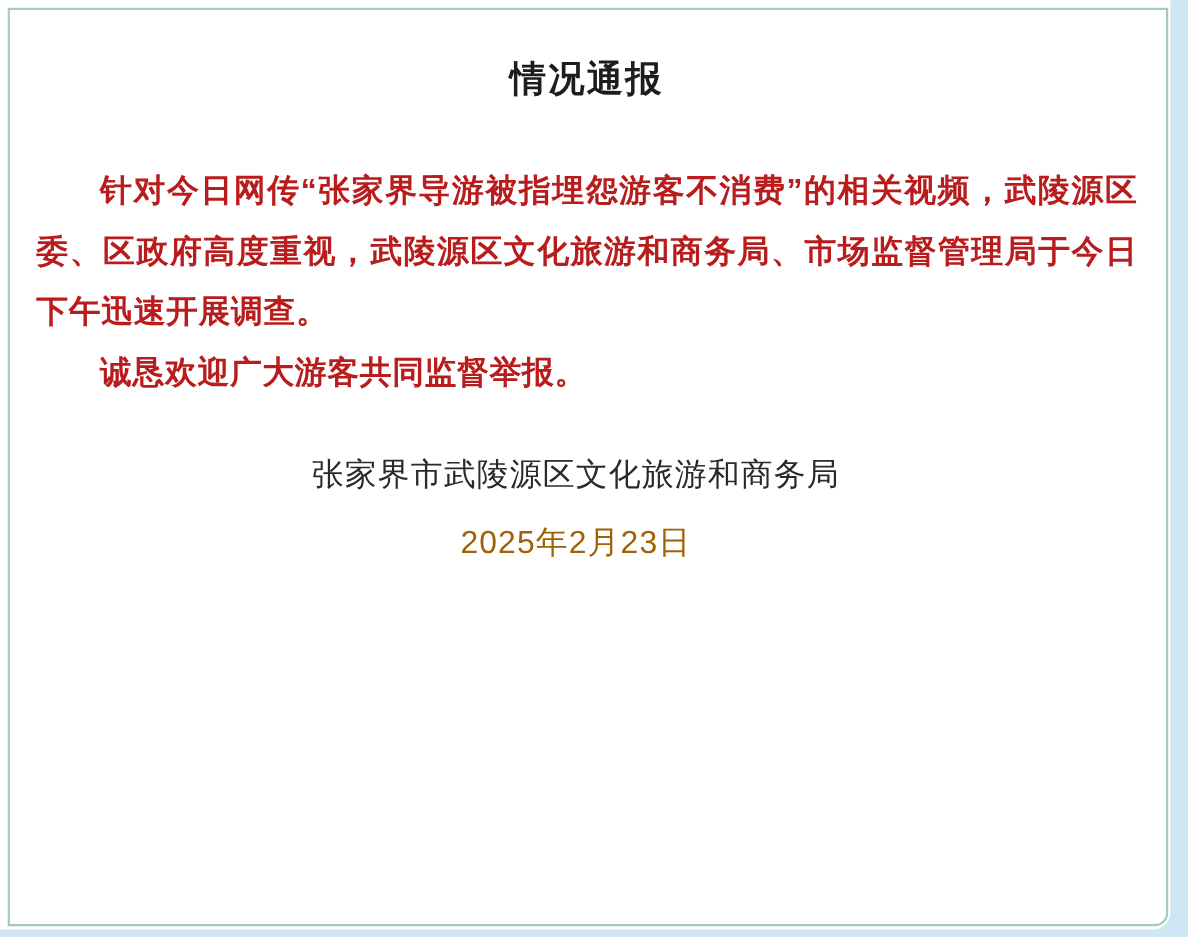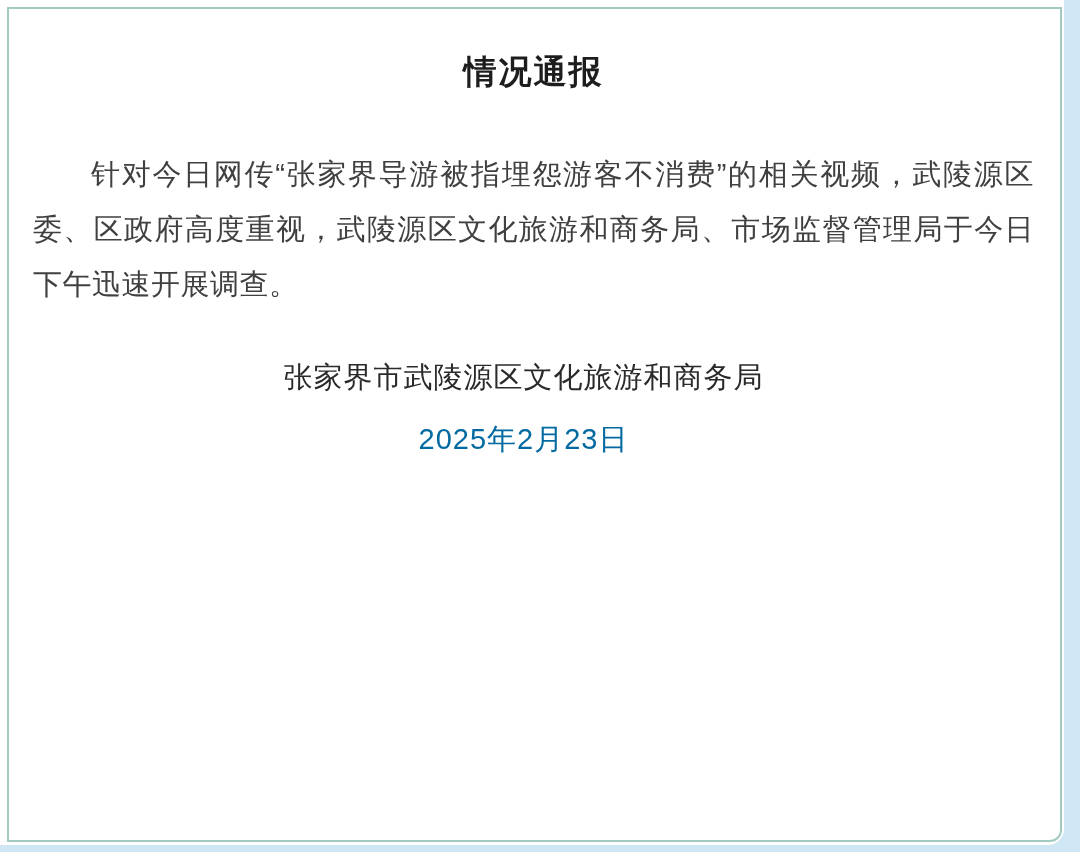--- a/index.html
+++ b/index.html
@@ -56,51 +56,53 @@
   .body-text {
     margin-top: 52px;
   }
   .body-text p {
     margin: 0;
     font-size: 29px;
     line-height: 55px;
     text-indent: 2em;
     text-align: justify;
     letter-spacing: 0.5px;
-    color: #404040;
+    color: #b91c1c;
+    font-weight: bold;
   }
   .sign-block {
     margin-top: 38px;
     padding-right: 20px;
     text-align: center;
   }
   .sign-block .signature {
     font-size: 29px;
     line-height: 55px;
     letter-spacing: 1px;
     color: #2a2a2a;
   }
   .sign-block .date {
     font-size: 29px;
     line-height: 55px;
     margin-top: 7px;
     letter-spacing: 1px;
-    color: #0369a1;
+    color: #a16207;
   }
 </style>
 </head>
 <body>
 
 <div class="page">
   <div class="card">
     <div class="frame"></div>
     <div class="content">
       <h1 class="title">情况通报</h1>
       <div class="body-text">
         <p>针对今日网传“张家界导游被指埋怨游客不消费”的相关视频，武陵源区委、区政府高度重视，武陵源区文化旅游和商务局、市场监督管理局于今日下午迅速开展调查。</p>
+        <p>诚恳欢迎广大游客共同监督举报。</p>
       </div>
       <div class="sign-block">
         <div class="signature">张家界市武陵源区文化旅游和商务局</div>
         <div class="date">2025年2月23日</div>
       </div>
     </div>
   </div>
 </div>
 
 </body></html>

